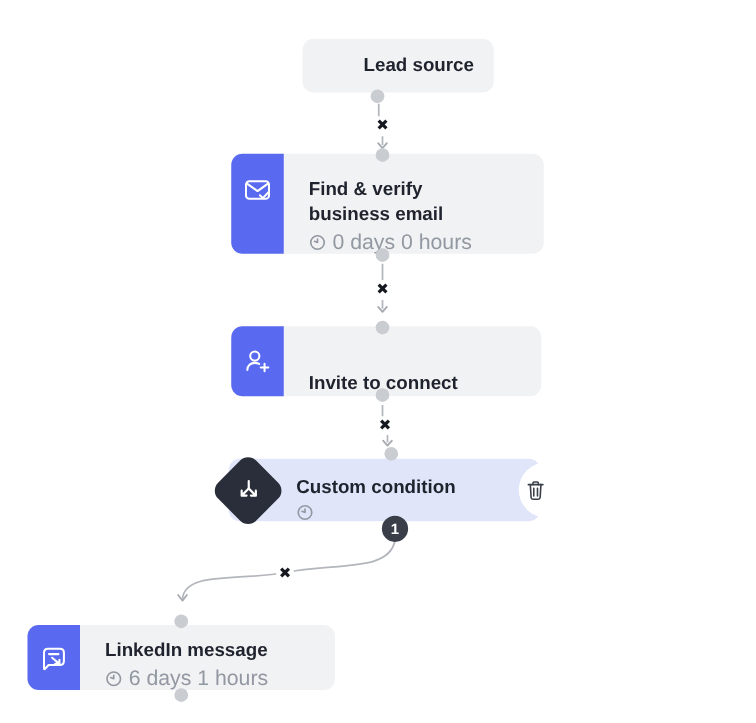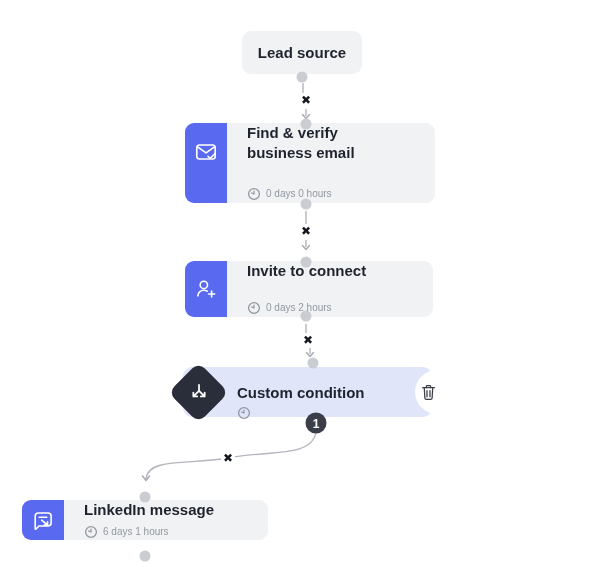--- a/index.html
+++ b/index.html
@@ -15,34 +15,34 @@
     position:absolute; background:#f1f2f3; border-radius:9px;
     display:flex; align-items:stretch; z-index:1;
   }
   .node.condition { background:#e1e5f9; }
   .icon-panel {
     width:42px; flex:0 0 42px; background:#5a6af0; border-radius:9px 0 0 9px;
     display:flex; align-items:center; justify-content:center;
   }
   .icon-panel.icon-top { align-items:flex-start; padding-top:16px; box-sizing:border-box; }
   .node-body {
-    display:flex; flex-direction:column; justify-content:space-between;
+    display:flex; flex-direction:column; justify-content:flex-end;
     padding-left:20px; padding-right:8px;
   }
   .node-body.cond-pad { padding-left:54px;margin-top:16px; }
   .node-title {
     font-size:15px; font-weight:600; color:#1f232e; line-height:20px; max-width:150px;
   }
   .lead-label {
     width:100%; display:flex; align-items:center; justify-content:center;
     font-size:15px; font-weight:600; color:#1f232e;
   }
   .delay-row {
     margin-top:3px; display:flex; align-items:center; gap:5px;
-    font-size:10px; color:#9298a2; line-height:18px; white-space:nowrap;
+    font-size:17px; color:#9298a2; line-height:18px; white-space:nowrap;
   }
   .dot {
     position:absolute; width:11px; height:11px; border-radius:50%;
     background:#c9ccd1; transform:translate(-50%,-50%); z-index:2;
   }
   .xmark {
     position:absolute; transform:translate(-50%,-50%); z-index:3;
     font-size:12px; font-weight:900; color:#15181e; background:#ffffff;
     padding:1px 2px; line-height:1; cursor:pointer; user-select:none;
   }
@@ -82,21 +82,21 @@
     <path class="ah" d="M302.5 245.5 L306 249.5 L309.5 245.5"></path>
 
     <path class="ln" d="M306 324 V334"></path>
     <path class="ln" d="M310 348 V354"></path>
     <path class="ah" d="M306.5 352.5 L310 356.5 L313.5 352.5"></path>
 
     <path class="ln" d="M316 432 C 312 458 268 450 228 458 C 190 465 148 457 146 479"></path>
     <path class="ah" d="M142.5 476 L146 480.5 L149.5 476"></path>
   </svg>
 
-  <div class="node" style="left:242px; top:31px; width:120px; height:43px;">
+  <div class="node" style="left:242px; top:31px; width:120px; height:43px;padding-left:33px;">
     <div class="lead-label">Lead source</div>
   </div>
 
   <div class="node" style="left:185px; top:123px; width:250px; height:80px;">
     <div class="icon-panel icon-top">
       <svg width="26" height="26" viewBox="0 0 24 24" fill="none" stroke="#ffffff" stroke-width="1.5" stroke-linecap="round" stroke-linejoin="round">
         <rect x="3.5" y="5.5" width="17" height="13" rx="2.5"></rect>
         <path d="M4.5 7.5 L12 12.8 L19.5 7.5"></path>
         <path d="M13.8 15.9 l2.1 2.1 4 -4.2"></path>
       </svg>
@@ -116,27 +116,20 @@
   <div class="node" style="left:185px; top:261px; width:248px; height:56px;">
     <div class="icon-panel">
       <svg width="26" height="26" viewBox="0 0 24 24" fill="none" stroke="#ffffff" stroke-width="1.5" stroke-linecap="round" stroke-linejoin="round">
         <circle cx="10" cy="8.2" r="3.4"></circle>
         <path d="M4.5 18.5 c0 -3.4 2.4 -5.3 5.5 -5.3 1.2 0 2.3 0.3 3.2 0.8"></path>
         <path d="M17.2 13.8 v5.6 M14.4 16.6 h5.6"></path>
       </svg>
     </div>
     <div class="node-body">
       <div class="node-title">Invite to connect</div>
-      <div class="delay-row">
-        <svg width="14" height="14" viewBox="0 0 14 14" fill="none" stroke="#9298a2" stroke-width="1.3" stroke-linecap="round" stroke-linejoin="round">
-          <circle cx="7" cy="7" r="5.4"></circle>
-          <path d="M7 4.2 V7 L4.6 6"></path>
-        </svg>
-        <span>0 days 2 hours</span>
-      </div>
     </div>
   </div>
 
   <div class="node condition" style="left:183px; top:367px; width:249px; height:50px;">
     <div class="node-body cond-pad">
       <div class="node-title">Custom condition</div>
       <div class="delay-row">
         <svg width="14" height="14" viewBox="0 0 14 14" fill="none" stroke="#9298a2" stroke-width="1.3" stroke-linecap="round" stroke-linejoin="round">
           <circle cx="7" cy="7" r="5.4"></circle>
           <path d="M7 4.2 V7 L4.6 6"></path>
@@ -159,21 +152,21 @@
     <svg width="15" height="17" viewBox="0 0 14 16" fill="none" stroke="#3a3f4a" stroke-width="1.2" stroke-linecap="round" stroke-linejoin="round">
       <path d="M1.5 3.5 H12.5"></path>
       <path d="M5 3.5 V2.2 Q5 1.5 5.7 1.5 H8.3 Q9 1.5 9 2.2 V3.5"></path>
       <path d="M3 3.5 L3.6 13.2 Q3.7 14.5 5 14.5 H9 Q10.3 14.5 10.4 13.2 L11 3.5"></path>
       <path d="M5.6 6.2 V12 M8.4 6.2 V12"></path>
     </svg>
   </div>
 
   <div class="badge">1</div>
 
-  <div class="node" style="left:22px; top:500px; width:246px; height:40px;">
+  <div class="node" style="left:22px; top:500px; width:246px; height:52px;">
     <div class="icon-panel">
       <svg width="26" height="26" viewBox="0 0 24 24" fill="none" stroke="#ffffff" stroke-width="1.5" stroke-linecap="round" stroke-linejoin="round">
         <path d="M16.5 17.5 H8.2 L5.6 20.3 Q4.8 21 4.8 19.9 V8.5 Q4.8 5.5 7.8 5.5 H16.5 Q19.5 5.5 19.5 8.5 V14.5 Q19.5 17.5 16.5 17.5 Z"></path>
         <path d="M8.5 9.5 H15.5"></path>
         <path d="M10.8 12.2 L16 16.5 M16.2 13.6 V16.7 H13.1"></path>
       </svg>
     </div>
     <div class="node-body">
       <div class="node-title">LinkedIn message</div>
       <div class="delay-row">

